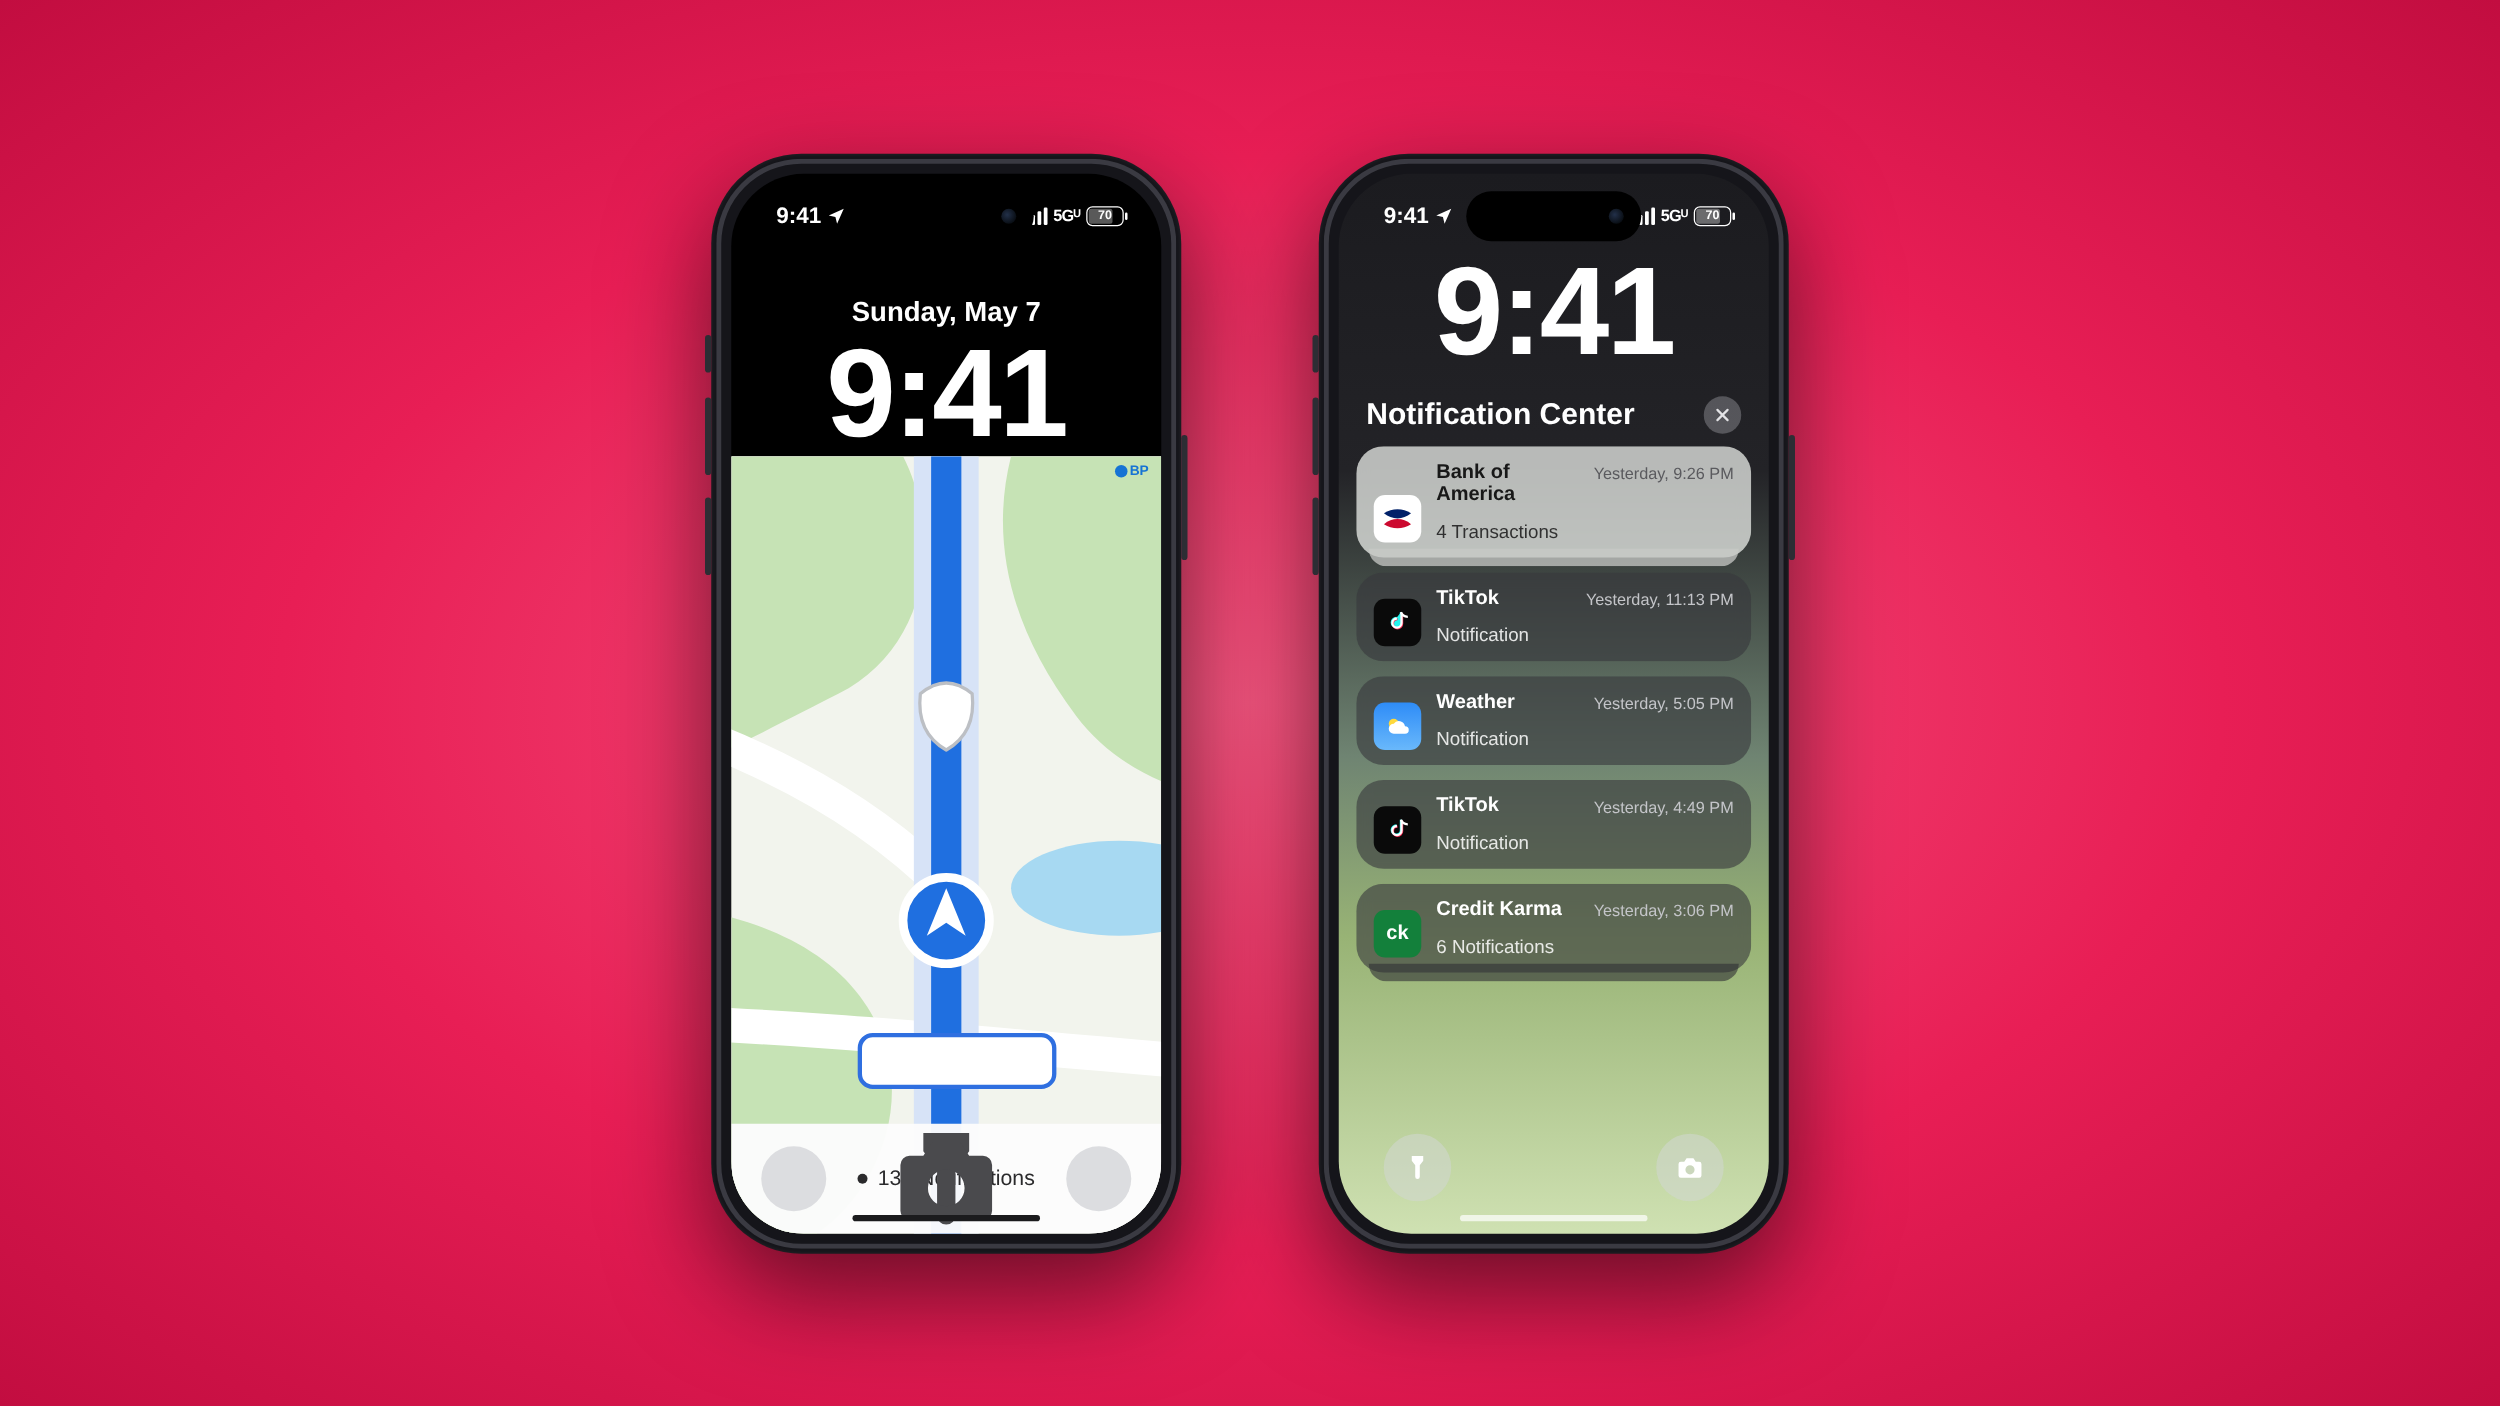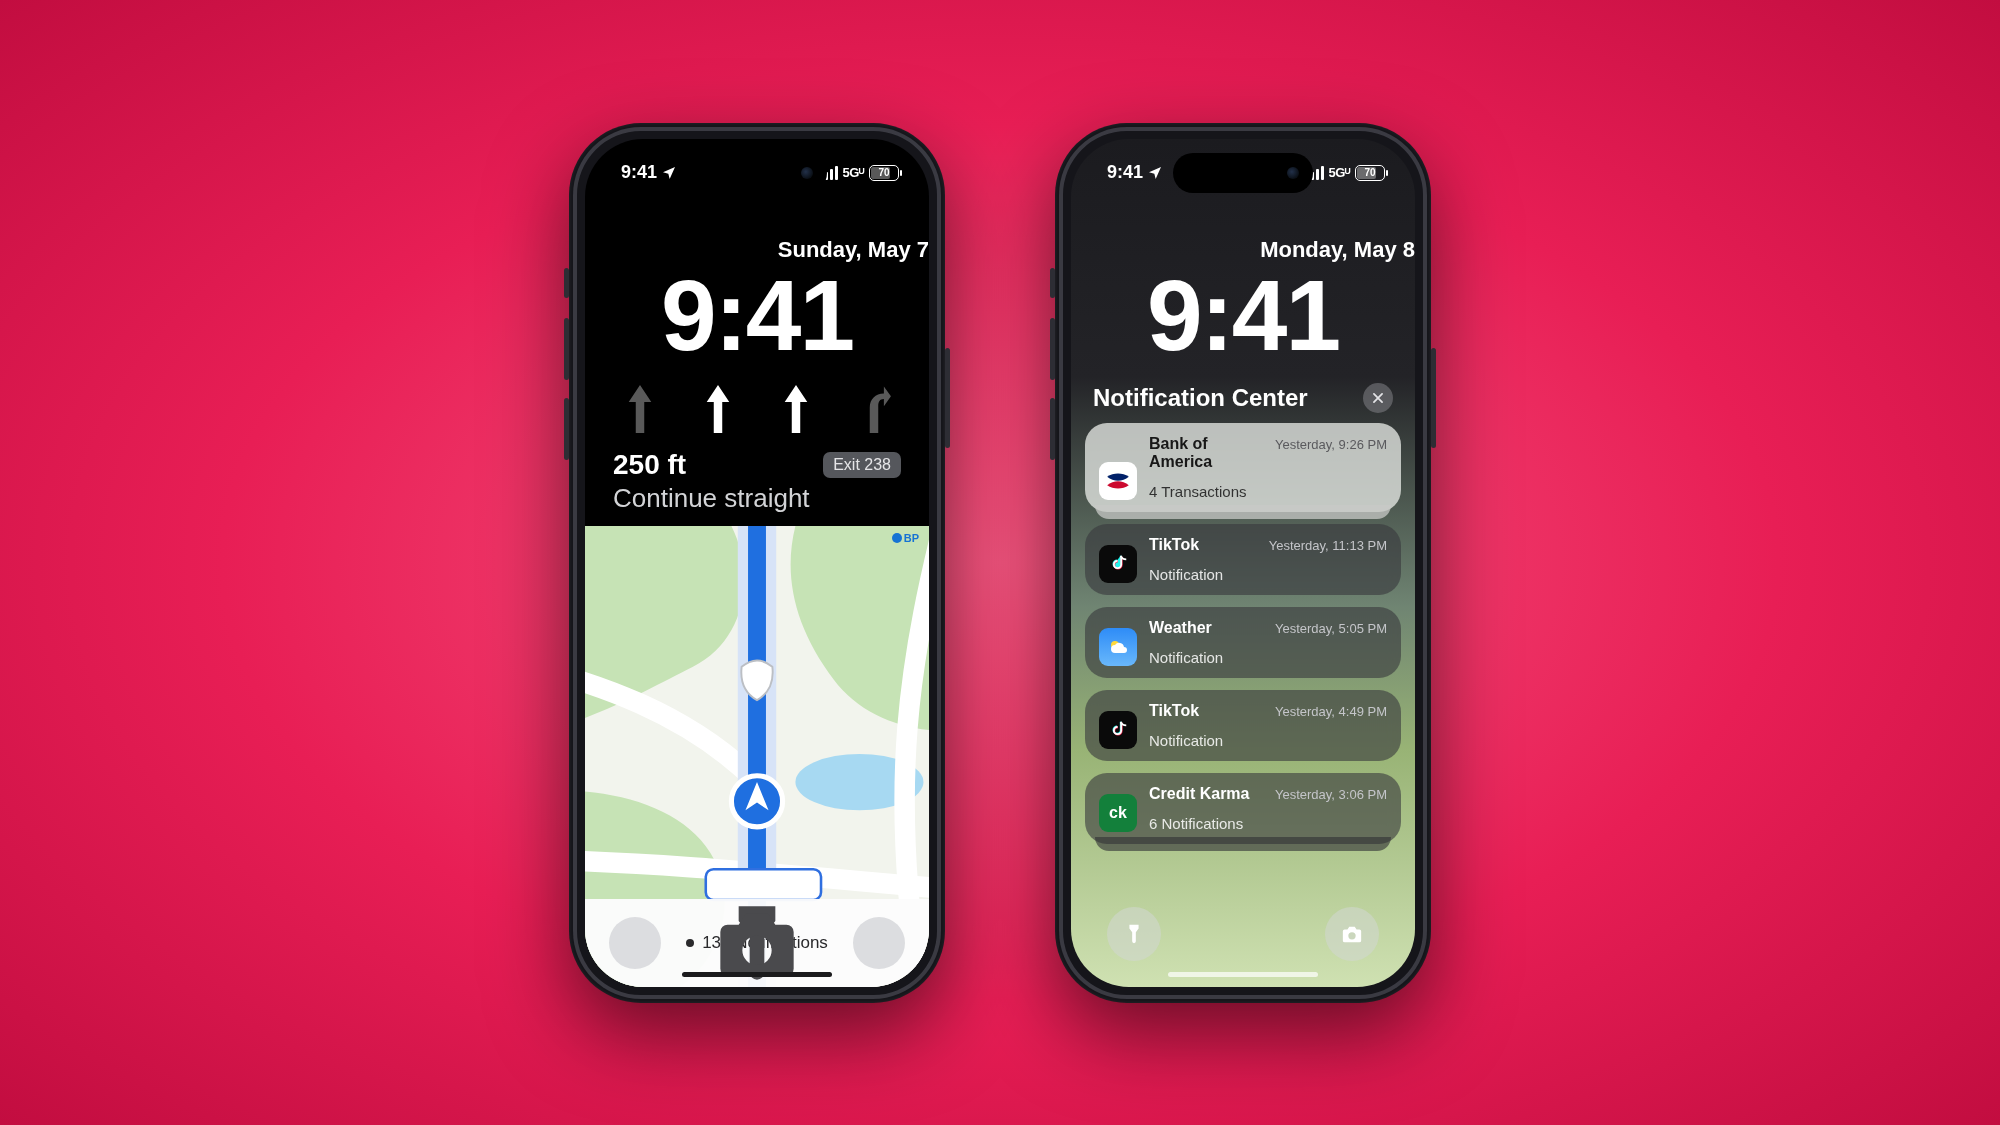--- a/index.html
+++ b/index.html
@@ -92,21 +92,21 @@
   .sig-bars span:nth-child(3){height:11px;} .sig-bars span:nth-child(4){height:14px;}
   .netlabel{ font-size:13px; font-weight:700; letter-spacing:-0.5px;}
   .battery {
     width:30px;height:16px;border:1.5px solid #fff;border-radius:5px;
     position:relative;display:flex;align-items:center;justify-content:center;
     font-size:10px; font-weight:700;
   }
   .battery::after{content:"";position:absolute;right:-4px;top:4px;width:2px;height:6px;background:#fff;border-radius:1px;}
   .battery .fill{position:absolute;left:1px;top:1px;bottom:1px;width:68%;background:#fff;border-radius:2px;opacity:0.35;}
 
-  .lock-date { text-align:right; color:#fff; font-size:22px; font-weight:600; margin-top:40px;}
+  .lock-date { text-align:center; color:#fff; font-size:22px; font-weight:600; margin-top:40px;}
   .lock-time { text-align:center; color:#fff; font-size:100px; font-weight:700; line-height:1; margin-top:2px; letter-spacing:-2px;}
 
   
   .nav-widget { margin-top:20px; padding: 0 20px; }
   .lane-row { display:flex; justify-content:center; gap:44px; margin-bottom:16px;}
   .lane-row svg { width:34px; height:48px; }
   .lane-dim { opacity:0.35; }
   .nav-meta { display:flex; align-items:center; justify-content:space-between; padding:0 8px;}
   .nav-dist { color:#fff; font-size:28px; font-weight:700;}
   .exit-tag { background:#55575c; color:#e5e5e7; font-size:16px; font-weight:500; padding:4px 10px; border-radius:7px;}
@@ -220,41 +220,20 @@
         <div class="battery">
           <div class="fill"></div>
           <span style="position:relative;color:#fff">70</span>
         </div>
       </div>
     </div>
 
     <div class="lock-date">Sunday, May 7</div>
     <div class="lock-time">9:41</div>
 
-    <div class="nav-widget">
-      <div class="lane-row">
-        <svg class="lane-dim" viewBox="0 0 24 34" fill="#fff">
-            <path d="M12 0l8 12h-5v22h-6V12H4z"></path>
-          </svg>
-        <svg viewBox="0 0 24 34" fill="#fff">
-            <path d="M12 0l8 12h-5v22h-6V12H4z"></path>
-          </svg>
-        <svg viewBox="0 0 24 34" fill="#fff">
-            <path d="M12 0l8 12h-5v22h-6V12H4z"></path>
-          </svg>
-        <svg class="lane-dim" viewBox="0 0 24 34" fill="#fff">
-            <path d="M9 34V16C9 10 13 6 19 6V1l5 7-5 7v-5c-3 0-4 2-4 5v19z"></path>
-          </svg>
-      </div>
-      <div class="nav-meta">
-        <span class="nav-dist">250 ft</span>
-        <span class="exit-tag">Exit 238</span>
-      </div>
-      <div class="nav-instr">Continue straight</div>
-    </div>
 
     <div class="map">
       <svg viewBox="0 0 400 360" preserveAspectRatio="xMidYMid slice">
         <rect width="400" height="360" fill="#f2f4ed"></rect>
 
         <path fill="#c6e3b5" d="M0 0h180c20 40 10 90-30 110S40 170 0 160z"></path>
         <path fill="#c6e3b5" d="M230 0h170v150c-50 20-110 10-140-30S220 40 230 0z"></path>
         <path fill="#c6e3b5" d="M0 210c60-10 130 0 160 40s10 90-20 110H0z"></path>
         <ellipse cx="280" cy="200" rx="50" ry="22" fill="#a7d9f2"></ellipse>
 
@@ -324,21 +303,20 @@
             <span></span>
           </div>
         <span class="netlabel">5Gᵁ</span>
         <div class="battery">
           <div class="fill"></div>
           <span style="position:relative;color:#fff">70</span>
         </div>
       </div>
     </div>
 
-    <div class="lock-date">Monday, May 8</div>
     <div class="lock-time">9:41</div>
 
     <div class="nc-header">
       <span class="nc-title">Notification Center</span>
       <div class="nc-close">
         <svg width="14" height="14" viewBox="0 0 24 24" stroke="#e3e3e6" stroke-width="3" fill="none" stroke-linecap="round">
             <path d="M5 5l14 14M19 5L5 19"></path>
           </svg>
       </div>
     </div>

